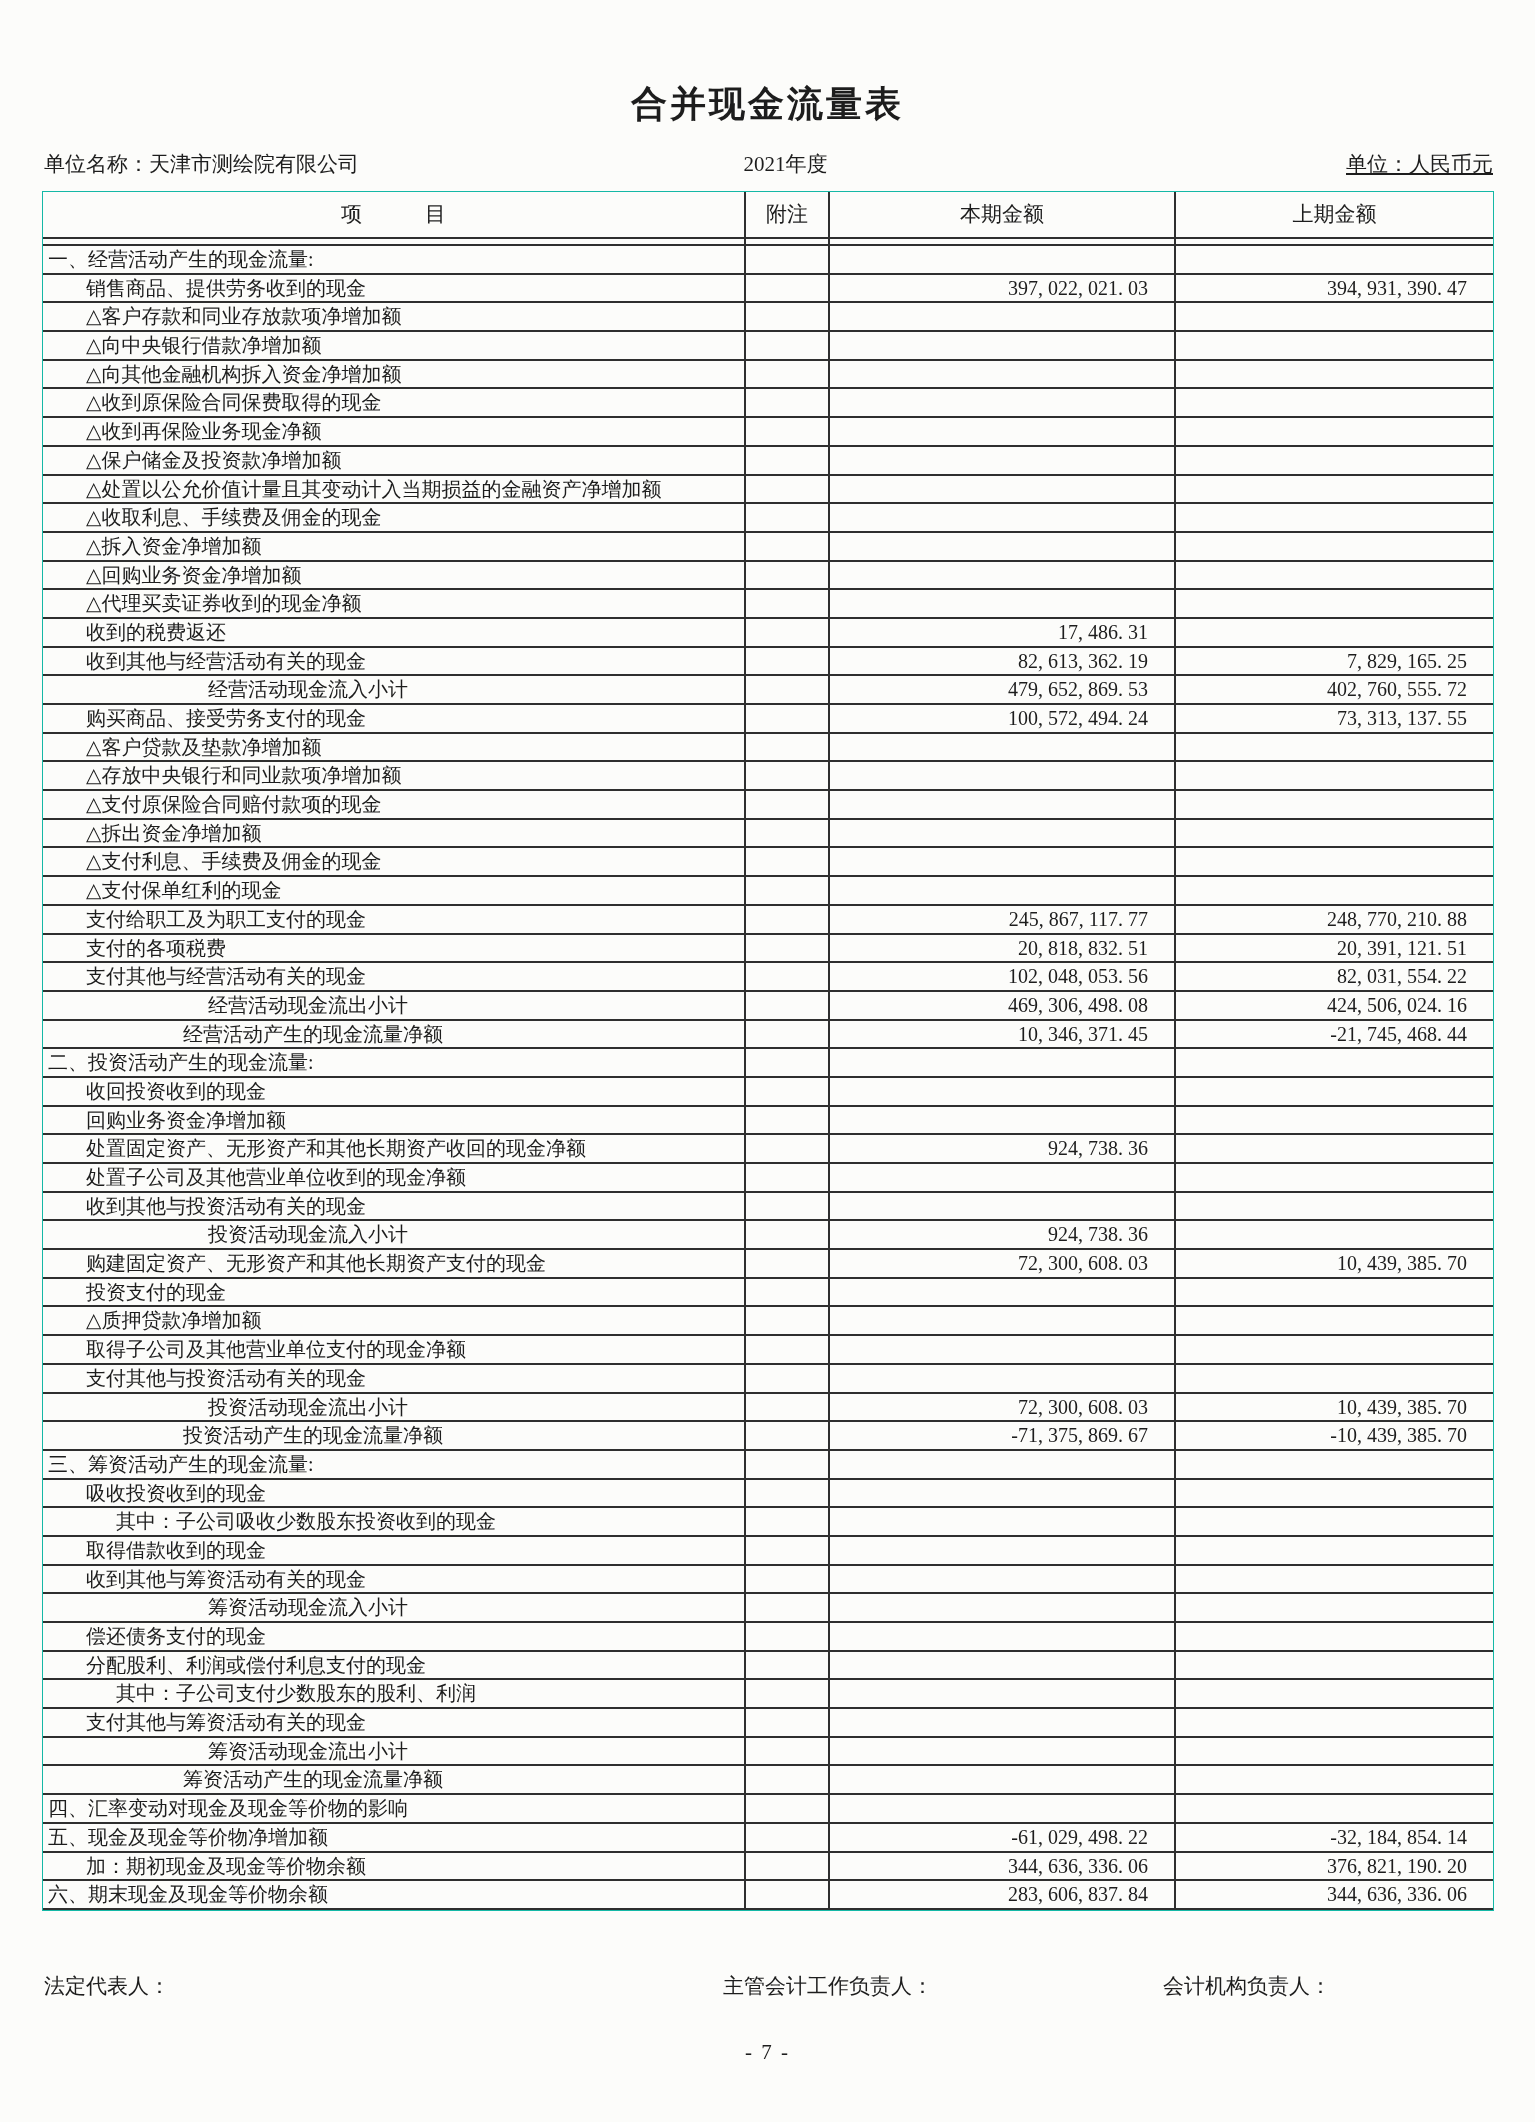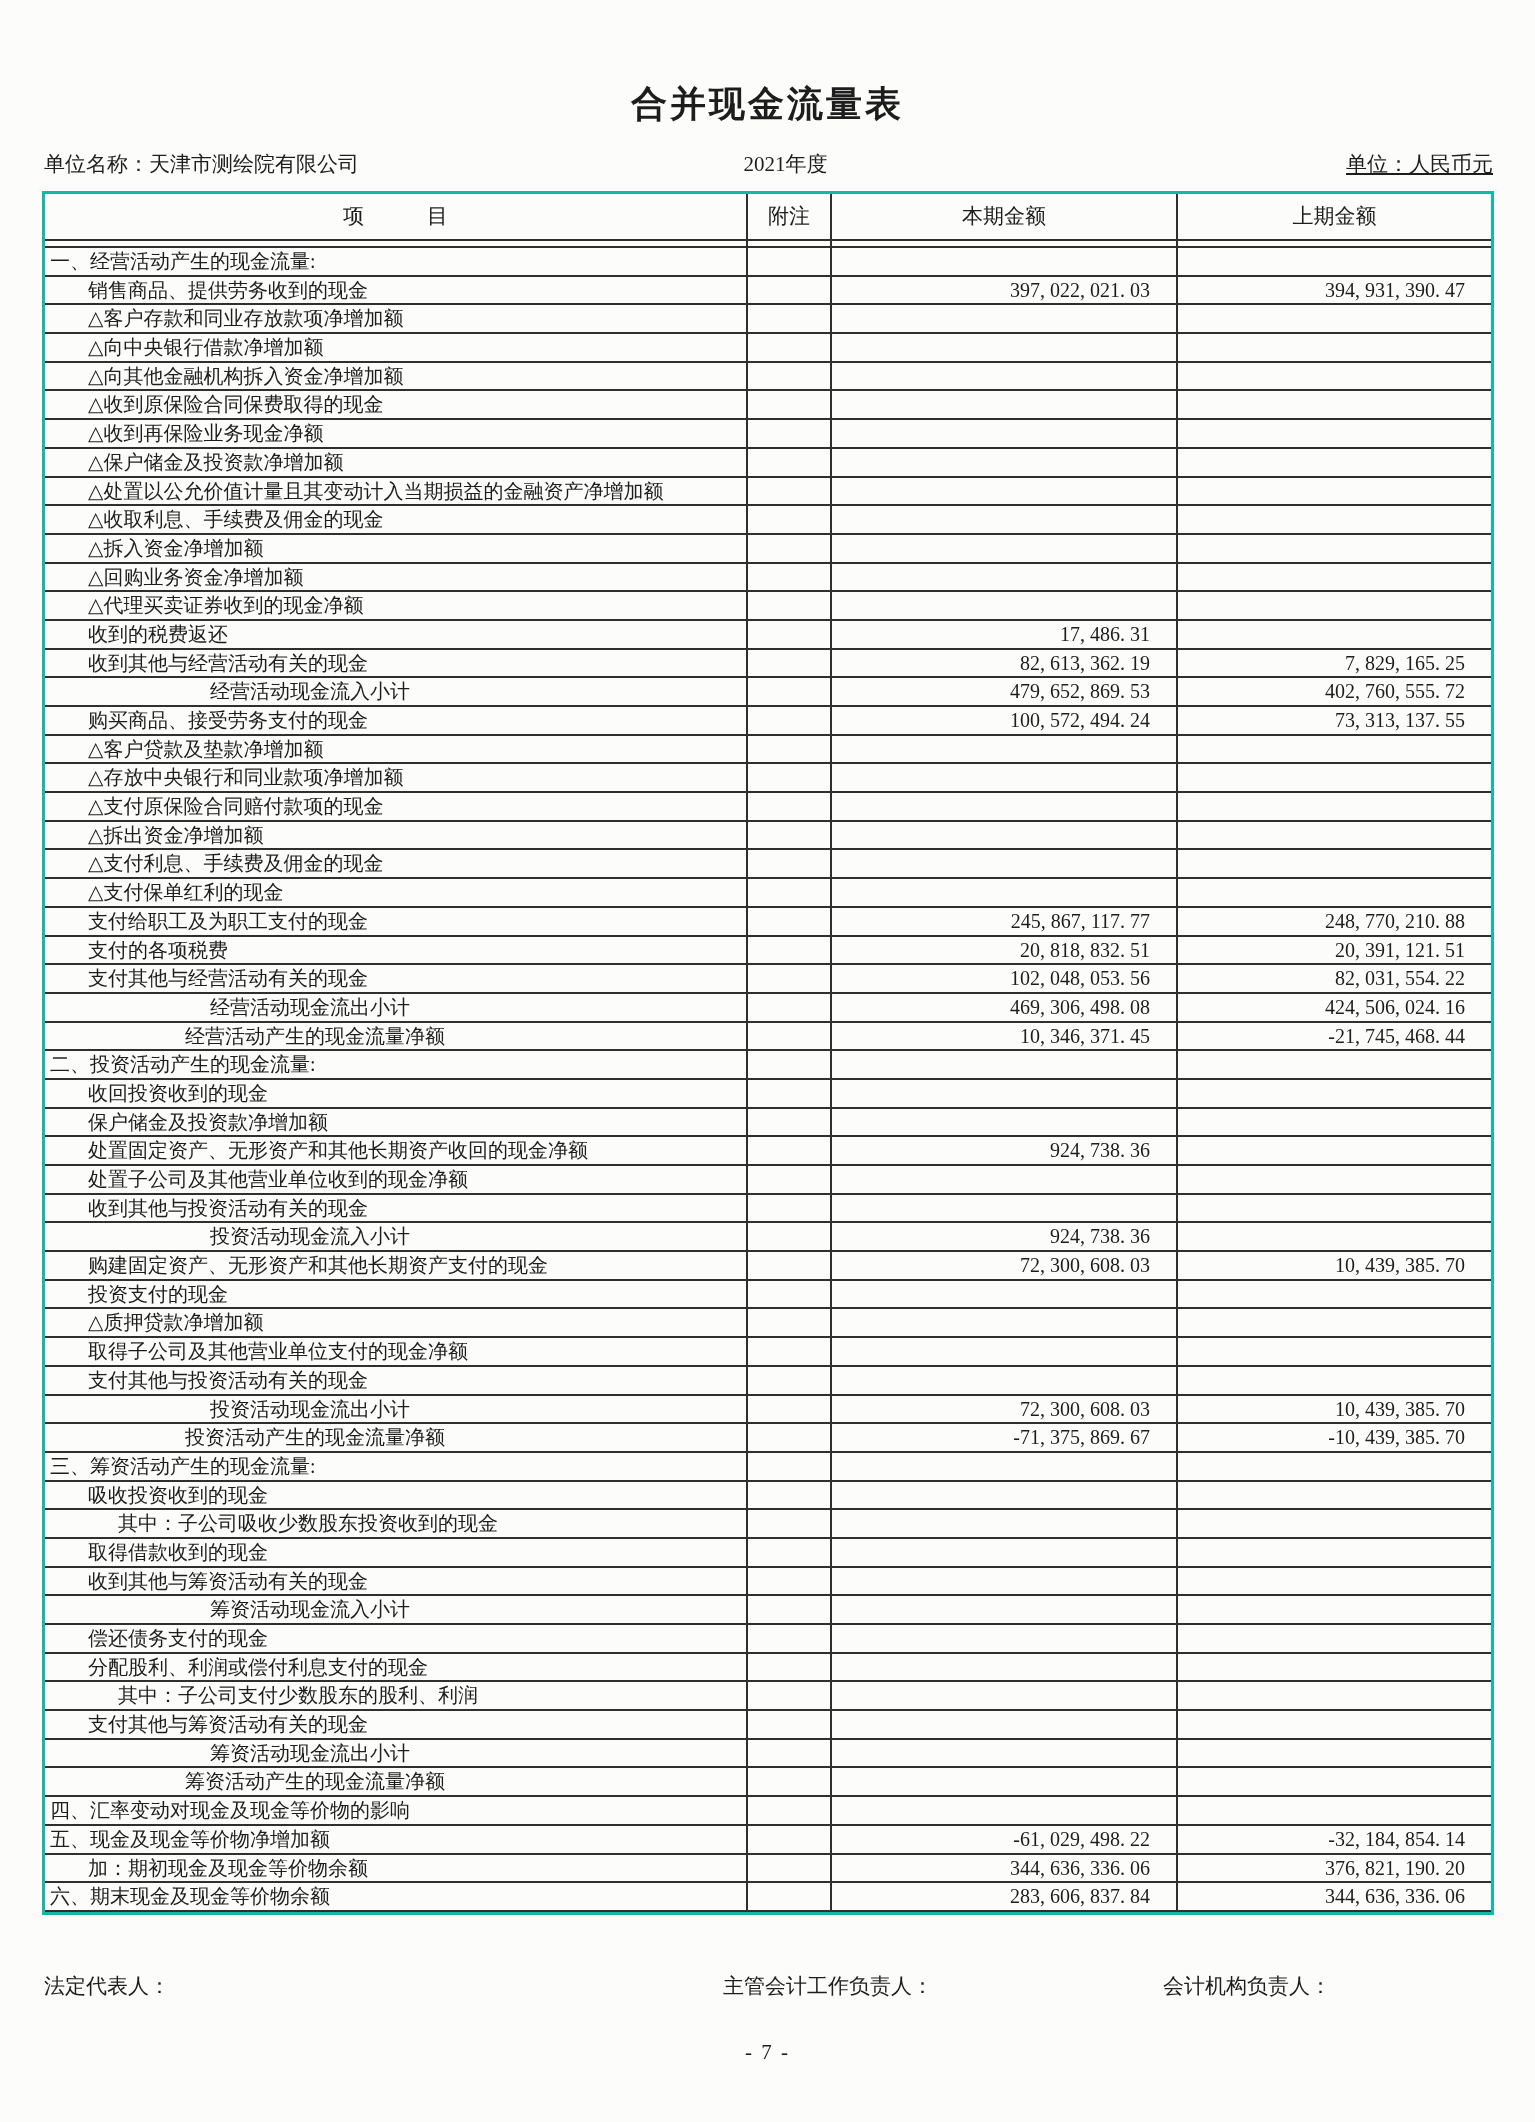--- a/index.html
+++ b/index.html
@@ -15,21 +15,21 @@
     position:absolute; top:80px; left:0; width:100%;
     text-align:center; font-size:36px; font-weight:bold; letter-spacing:3px;
   }
   .meta { position:absolute; top:150px; left:0; width:100%; height:26px; font-size:21px; }
   .meta-left  { position:absolute; left:44px; top:0; }
   .meta-center{ position:absolute; left:0; top:0; width:100%; text-align:center;padding-left:18px; }
   .meta-right { position:absolute; right:42px; top:0;text-decoration:underline; }
 
   .cf-table {
     position:absolute; top:191px; left:42px; width:1452px;
-    border:3px solid #14b8a6;
+    border:1px solid #14b8a6;
     background:transparent;
     box-sizing:border-box;
   }
   .row { display:grid; grid-template-columns:703px 84px 346px 1fr; }
   .cell {
     box-sizing:border-box;
     border-right:2px solid #2f2f2f;
     border-bottom:2px solid #2f2f2f;
     height:28.7px; line-height:26px;
     font-size:20px;
@@ -259,21 +259,21 @@
           <div class="cell amount"></div>
           <div class="cell amount"></div>
         </div>
         <div class="row body-row">
           <div class="cell item ind-item">收回投资收到的现金</div>
           <div class="cell note"></div>
           <div class="cell amount"></div>
           <div class="cell amount"></div>
         </div>
         <div class="row body-row">
-          <div class="cell item ind-item">保户储金及投资款净增加额</div>
+          <div class="cell item ind-item">回购业务资金净增加额</div>
           <div class="cell note"></div>
           <div class="cell amount"></div>
           <div class="cell amount"></div>
         </div>
         <div class="row body-row">
           <div class="cell item ind-item">处置固定资产、无形资产和其他长期资产收回的现金净额</div>
           <div class="cell note"></div>
           <div class="cell amount">924, 738. 36</div>
           <div class="cell amount"></div>
         </div>

